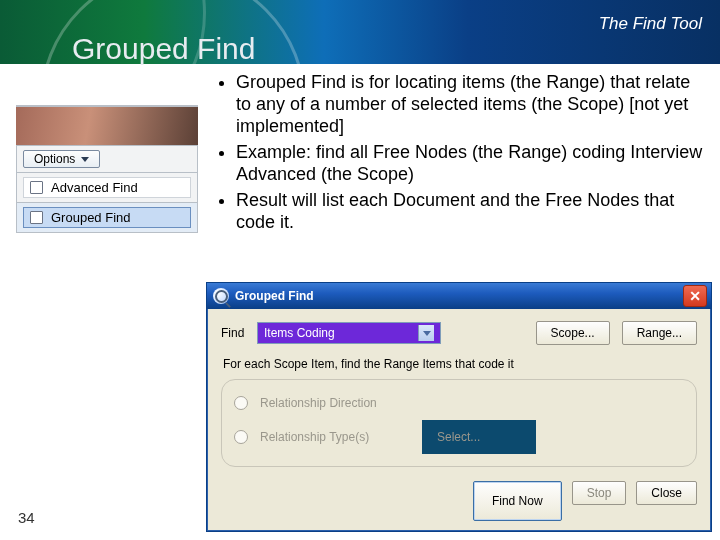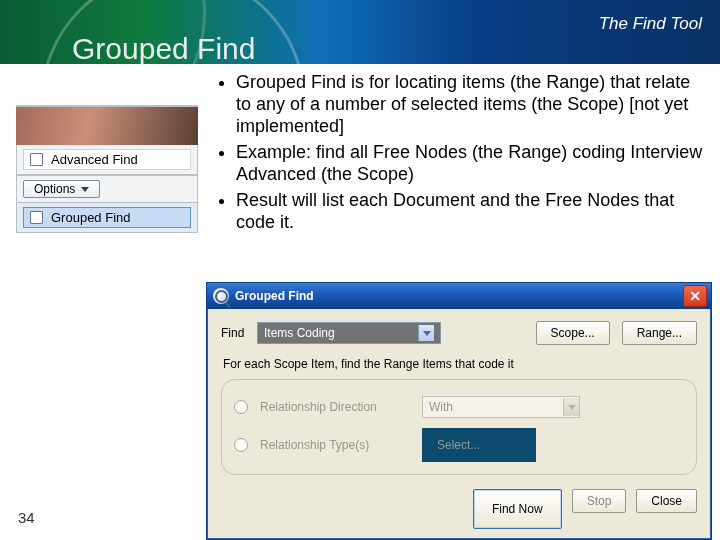--- a/index.html
+++ b/index.html
@@ -30,21 +30,21 @@
   
   .dlg{position:absolute;left:206px;top:282px;width:504px;border:1px solid #0a3f86;background:#ece9d8;font-size:12px;box-shadow:0 0 0 1px #2a5fab inset}
   .dlg-title{height:26px;background:linear-gradient(#3a7bd5,#1d5bbd 40%,#0a3f86);display:flex;align-items:center;color:#fff;font-weight:bold;padding:0 4px 0 6px}
   .dlg-title .ticon{width:16px;height:16px;margin-right:6px;border-radius:50%;background:radial-gradient(circle at 30% 30%,#fff,#cfe2ff 60%,#8ab3ea);display:flex;align-items:center;justify-content:center}
   .mag{width:9px;height:9px;border:2px solid #4a5f7a;border-radius:50%;position:relative}
   .mag::after{content:"";position:absolute;right:-5px;bottom:-5px;width:6px;height:2px;background:#4a5f7a;transform:rotate(45deg)}
   .dlg-close{margin-left:auto;width:22px;height:20px;border-radius:3px;background:linear-gradient(#ef6a52,#d43a1f);border:1px solid #9c2a14;display:flex;align-items:center;justify-content:center;color:#fff;font-weight:bold;font-size:14px}
   .dlg-body{padding:12px 14px 10px 14px}
   .row1{display:flex;align-items:center;gap:2px}
   .lbl{min-width:34px}
-  .dd{flex:0 0 170px;height:20px;background:#737373;color:#fff;padding:0 6px;display:flex;align-items:center;justify-content:space-between;border:1px solid #7f9db9}
+  .dd{flex:0 0 170px;height:20px;background:#6d28d9;color:#fff;padding:0 6px;display:flex;align-items:center;justify-content:space-between;border:1px solid #7f9db9}
   .dd .arrow{width:15px;height:16px;background:linear-gradient(#dbe7fb,#b9cdee);display:flex;align-items:center;justify-content:center;border-left:1px solid #7f9db9}
   .dd .arrow .tri{border-top-color:#4a6aa0}
   .btn{height:22px;padding:0 14px;background:linear-gradient(#fefefe,#ece9d8);border:1px solid #98958a;border-radius:2px;display:inline-flex;align-items:center;justify-content:center;cursor:default}
   .btn.disabled{color:#8a887d}
   .desc{margin:12px 2px 8px 2px}
   .group{border:1px solid #c9c6b9;border-radius:14px;padding:16px 12px 12px 12px;position:relative;margin-top:6px;background:#ece9d8}
   .grow{display:flex;align-items:center;gap:12px;margin-bottom:10px}
   .radio{width:12px;height:12px;border:1px solid #a7a49a;border-radius:50%;background:#fbfaf5}
   .glbl{color:#9a978c;flex:0 0 150px}
   .sel-dd{width:150px;height:20px;border:1px solid #c3c0b5;background:#f4f2e9;display:flex;align-items:center;justify-content:space-between;padding-left:6px;color:#9a978c}
@@ -64,30 +64,30 @@
 <div class="bullets">
   <ul>
     <li>Grouped Find is for locating items (the Range) that relate to any of a number of selected items (the Scope) [not yet implemented]</li>
     <li>Example: find all Free Nodes (the Range) coding Interview Advanced (the Scope)</li>
     <li>Result will list each Document and the Free Nodes that code it.</li>
   </ul>
 </div>
 
 <div class="menu-snip">
   <div class="photo"></div>
+  <div class="row first">
+    <span class="opt-btn">
+      <span>Options</span>
+      <span class="tri"></span>
+    </span>
+  </div>
   <div class="row">
     <span class="mi-inner">
       <span class="sq"></span>
       <span>Advanced Find</span>
-    </span>
-  </div>
-  <div class="row first">
-    <span class="opt-btn">
-      <span>Options</span>
-      <span class="tri"></span>
     </span>
   </div>
   <div class="row highlight">
     <span class="mi-highlight">
       <span class="sq"></span>
       <span>Grouped Find</span>
     </span>
   </div>
 </div>
 
@@ -115,26 +115,20 @@
       <span style="width:8px"></span>
       <span class="btn">Range...</span>
     </div>
 
     <div class="desc">For each Scope Item, find the Range Items that code it</div>
 
     <div class="group">
       <div class="grow">
         <span class="radio"></span>
         <span class="glbl">Relationship Direction</span>
-        <span class="sel-dd">
-          <span>With</span>
-          <span class="arrow">
-                <span class="tri" style="border-top-color:#b7b4a8"></span>
-              </span>
-        </span>
       </div>
       <div class="grow" style="margin-bottom:0">
         <span class="radio"></span>
         <span class="glbl">Relationship Type(s)</span>
         <span class="sel-btn">Select...</span>
       </div>
     </div>
 
     <div class="footer-row">
       <span class="btn primary">Find Now</span>

